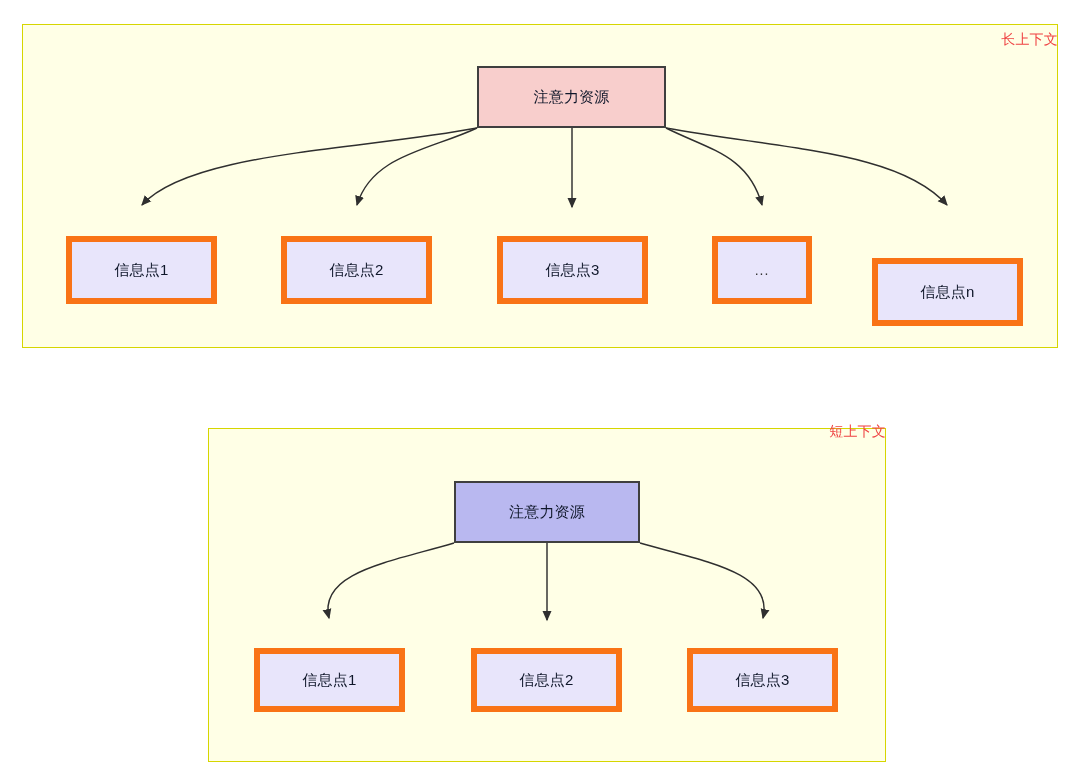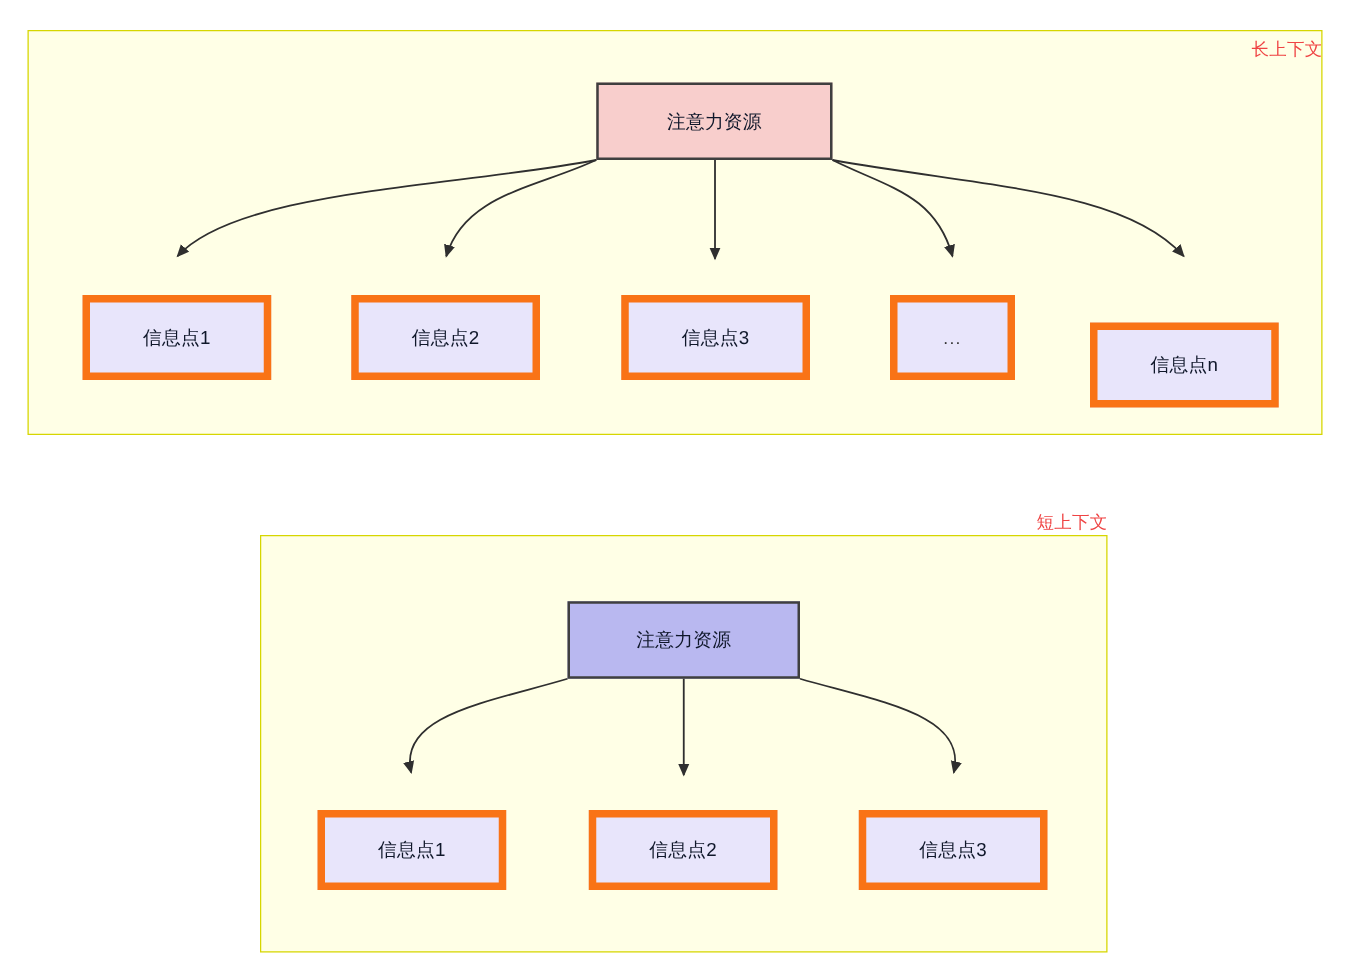--- a/index.html
+++ b/index.html
@@ -84,21 +84,21 @@
   <div class="node node-root-long" style="left:477px; top:66px; width:189px; height:62px;">注意力资源</div>
 
   <div class="node node-leaf" style="left:66px; top:236px; width:151px; height:68px;">信息点1</div>
   <div class="node node-leaf" style="left:281px; top:236px; width:151px; height:68px;">信息点2</div>
   <div class="node node-leaf" style="left:497px; top:236px; width:151px; height:68px;">信息点3</div>
   <div class="node node-leaf dots" style="left:712px; top:236px; width:100px; height:68px;">...</div>
   <div class="node node-leaf" style="left:872px; top:236px; width:151px; height:68px;margin-top:22px;">信息点n</div>
 
   <div class="group-box" style="left:208px; top:428px; width:678px; height:334px;">
   </div>
-  <div class="group-title" style="left:208px; top:408px; width:678px;">短上下文</div>
+  <div class="group-title" style="left:208px; top:422px; width:678px;">短上下文</div>
 
   <div class="node node-root-short" style="left:454px; top:481px; width:186px; height:62px;">注意力资源</div>
 
   <div class="node node-leaf" style="left:254px; top:648px; width:151px; height:64px;">信息点1</div>
   <div class="node node-leaf" style="left:471px; top:648px; width:151px; height:64px;">信息点2</div>
   <div class="node node-leaf" style="left:687px; top:648px; width:151px; height:64px;">信息点3</div>
 
   <svg class="svg-layer" viewBox="0 0 1080 774">
     <defs>
       <marker id="arrowhead" markerWidth="10" markerHeight="10" refX="6.2" refY="3.4" orient="auto" markerUnits="strokeWidth">

